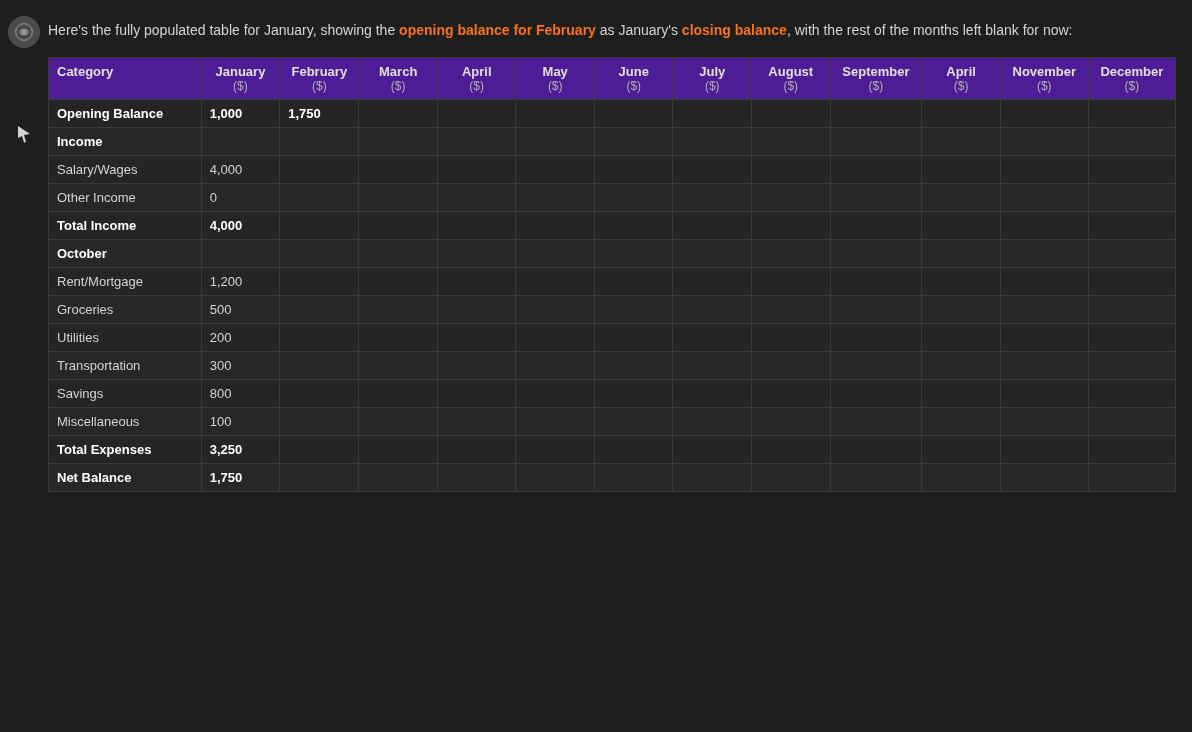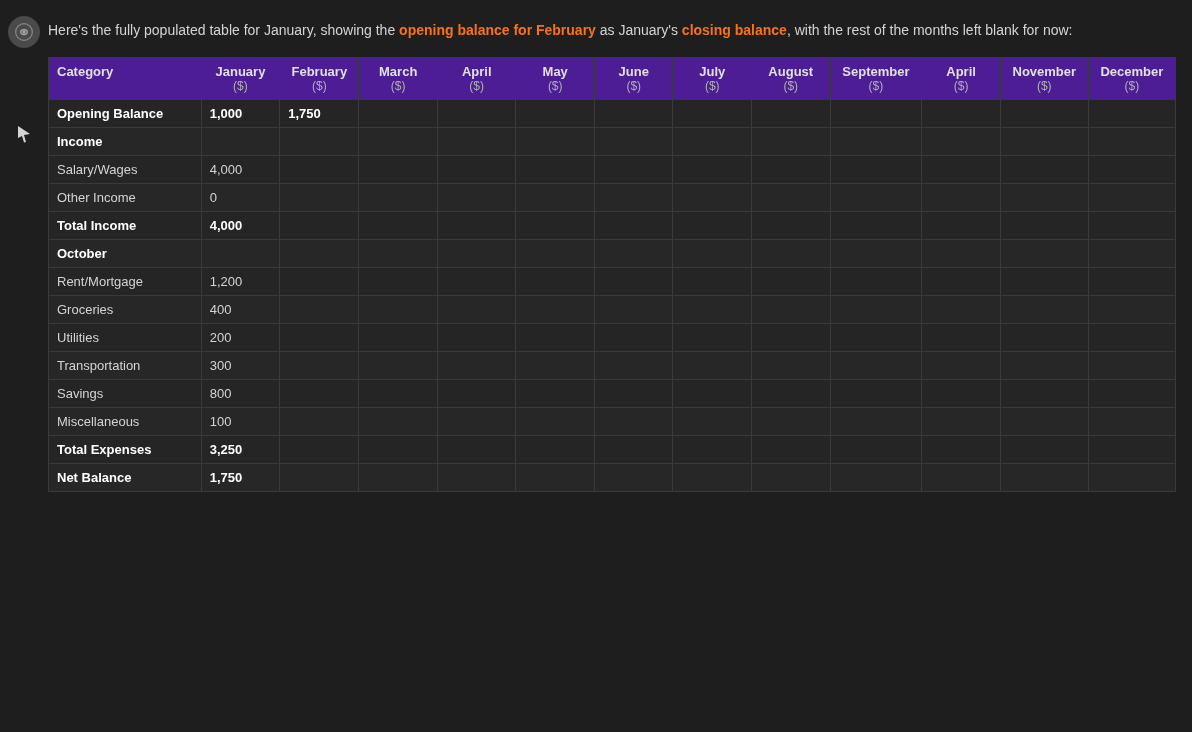--- a/index.html
+++ b/index.html
@@ -312,21 +312,21 @@
               <td></td>
               <td></td>
               <td></td>
               <td></td>
               <td></td>
               <td></td>
               <td></td>
             </tr>
             <tr>
               <td>Groceries</td>
-              <td>400</td>
+              <td>500</td>
               <td></td>
               <td></td>
               <td></td>
               <td></td>
               <td></td>
               <td></td>
               <td></td>
               <td></td>
               <td></td>
               <td></td>

